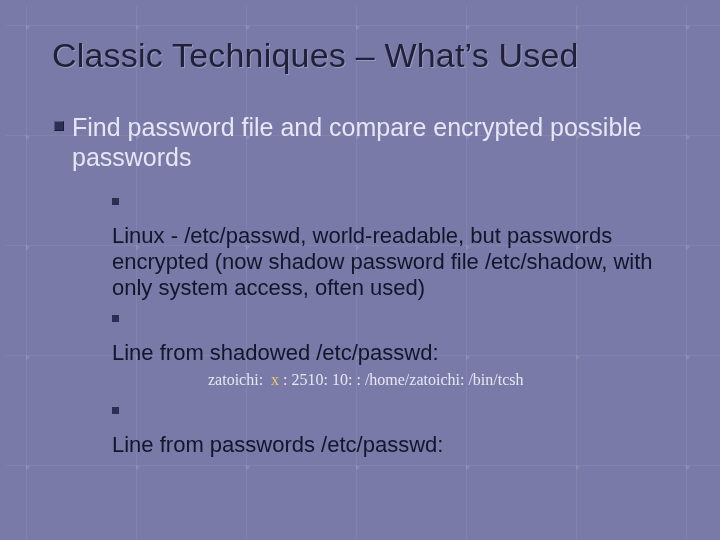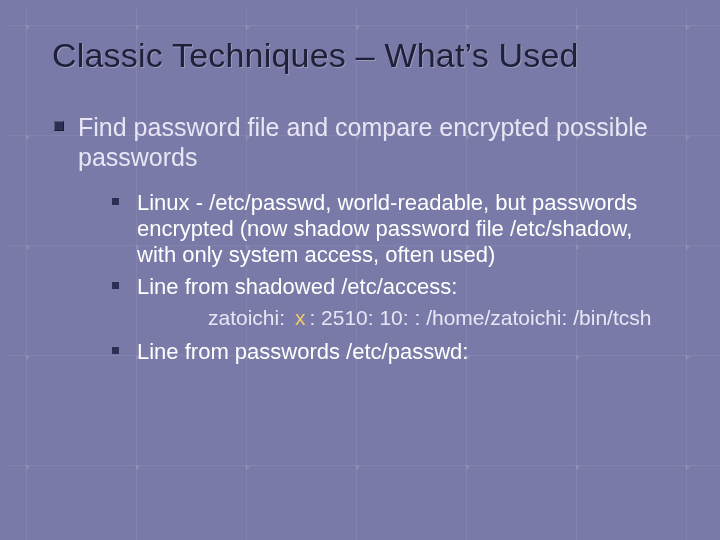--- a/index.html
+++ b/index.html
@@ -29,54 +29,56 @@
   .title {
     color: #20203a;
     font-size: 34px;
     letter-spacing: 0.2px;
     margin-bottom: 36px;
     text-shadow: 1px 1px 0 rgba(255,255,255,0.25);
     white-space: nowrap;
   }
   .lvl1 {
     display: flex;
-    gap: 10px;
+    gap: 4px;
     color: #e8e6f5;
     font-size: 25px;
     line-height: 1.18;
     margin-bottom: 14px;
     padding-right: 20px;
   }
   .sqbullet {
     width: 10px; height: 10px; flex: 0 0 10px;
     margin-top: 10px;
     background: #2e2e55;
     box-shadow: inset -1px -1px 0 rgba(0,0,0,0.4), inset 1px 1px 0 rgba(255,255,255,0.2);
   }
   .lvl2-group { padding-left: 56px; }
   .lvl2 {
     display: flex;
     gap: 14px;
-    color: #ffffff;
+    color: #0f172a;
     font-size: 22px;
     line-height: 1.18;
     margin-bottom: 2px;
     padding-right: 10px;
+    flex-direction: column;
   }
   .smbullet {
     width: 7px; height: 7px; flex: 0 0 7px;
     margin-top: 10px;
     background: #2e2e55;
   }
   .lvl3 {
     padding-left: 96px;
     color: #e8e6f5;
-    font-size: 21px;
+    font-size: 16px;
     line-height: 1.3;
     margin-bottom: 6px;
+    font-family: Liberation Serif, serif;
   }
   .hl { color: #f5c96b; }
 </style>
 </head>
 <body>
 
 <div class="bg"></div>
 
 <div class="slide">
 
@@ -89,21 +91,21 @@
 
   <div class="lvl2-group">
 
     <div class="lvl2">
       <div class="smbullet"></div>
       <div>Linux - /etc/passwd, world-readable, but passwords encrypted (now shadow password file /etc/shadow, with only system access, often used)</div>
     </div>
 
     <div class="lvl2">
       <div class="smbullet"></div>
-      <div>Line from shadowed /etc/access:</div>
+      <div>Line from shadowed /etc/passwd:</div>
     </div>
 
     <div class="lvl3">
       <span>zatoichi: </span><span class="hl">x</span><span>: 2510: 10: : /home/zatoichi: /bin/tcsh</span>
     </div>
 
     <div class="lvl2">
       <div class="smbullet"></div>
       <div>Line from passwords /etc/passwd:</div>
     </div>

